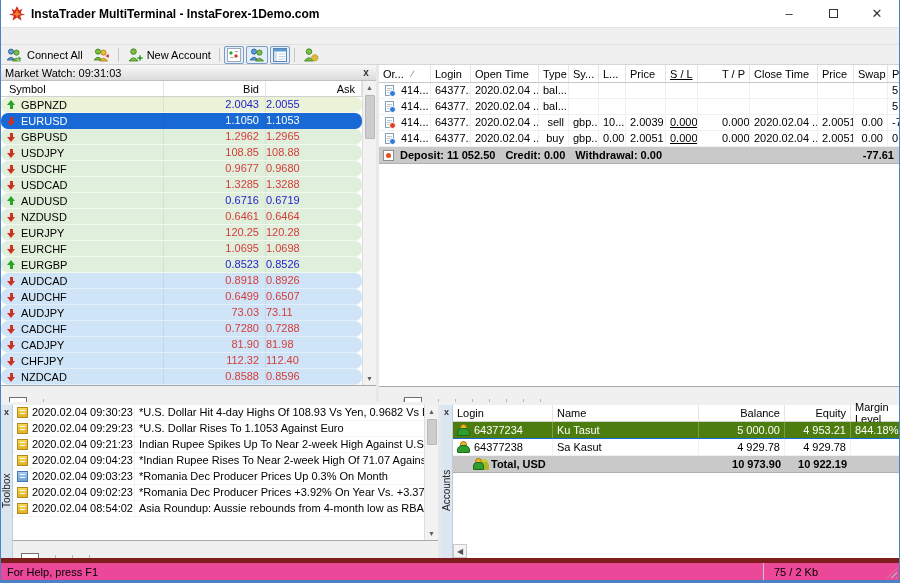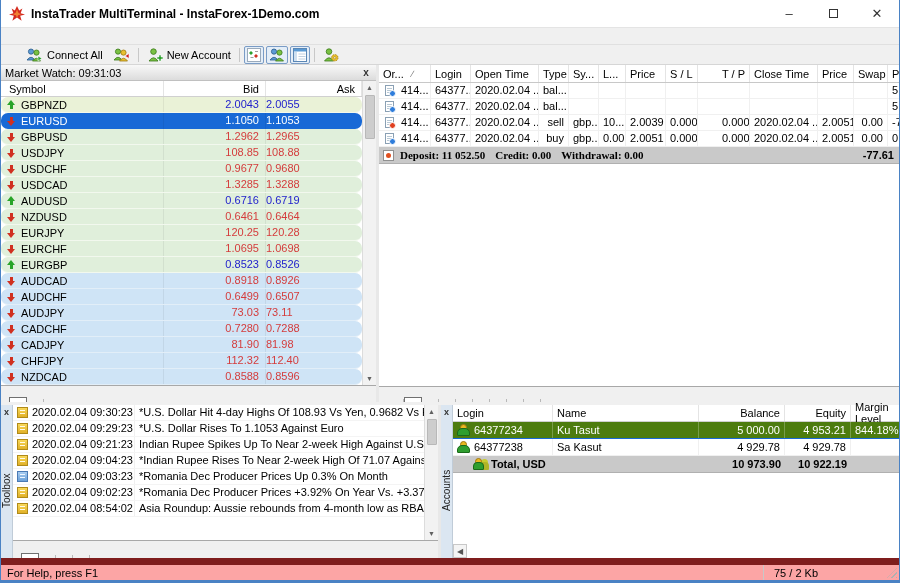--- a/index.html
+++ b/index.html
@@ -16,21 +16,21 @@
   .win-btns { display:flex; align-items:center; height:100%; }
   .win-btn { width:44px; height:100%; display:flex; align-items:center; justify-content:center; color:#333; font-size:13px; }
   .max-glyph { width:9px; height:9px; border:1px solid #333; display:inline-block; }
 
   
   .menubar { height:17px; background:#f0f0f0; display:flex; align-items:center; padding-left:4px; border-bottom:1px solid #e0e0e0; }
   .menu-item { display:inline-block; padding:1px 9px; }
   .menu-item::first-letter { text-decoration:underline; }
 
   
-  .toolbar { height:20px; background:#f0f0f0; display:flex; align-items:center; padding-left:20px; border-bottom:1px solid #d6d6d6; }
+  .toolbar { height:20px; background:#f0f0f0; display:flex; align-items:center; padding-left:0; border-bottom:1px solid #d6d6d6; }
   .tb-btn { display:flex; align-items:center; gap:4px; padding:1px 5px; height:18px; }
   .tb-sep { width:1px; height:14px; background:#c8c8c8; margin:0 3px; }
   .tb-toggle { border:1px solid #7a9cc6; background:#e4eef8; border-radius:2px; margin:0 1px; padding:1px 2px; height:18px; display:flex; align-items:center; }
   svg { display:block; }
 
   
   .main-top { flex:1; display:flex; min-height:0; background:#f0f0f0; }
 
   
   .mw { width:378px; display:flex; flex-direction:column; background:#fff; border-right:3px solid #e8e8e8; }
@@ -82,37 +82,37 @@
   .o-row { height:16px; display:flex; align-items:center; border-bottom:1px solid #f0f0f0; }
   .o-row > div { padding:0 4px; white-space:nowrap; overflow:hidden; height:100%; line-height:15px; border-right:1px solid #f0f0f0; }
   .oc-ic { width:18px; flex:none; display:flex; align-items:center; justify-content:center; border-right:none !important; padding:0 0 0 3px !important; }
   .oc-ord { width:34px; flex:none; }
   .oc-login { width:40px; flex:none; }
   .oc-open { width:68px; flex:none; }
   .oc-type { width:30px; flex:none; text-align:right; }
   .oc-sym { width:30px; flex:none; }
   .oc-lots { width:27px; flex:none; text-align:right; }
   .oc-price { width:40px; flex:none; text-align:right; }
-  .oc-sl { width:32px; flex:none; text-align:right; }
+  .oc-sl { width:32px; flex:none; text-align:right;text-decoration:underline; }
   .oc-tp { width:32px; flex:none; text-align:right;margin-left:20px; }
   .oc-close { width:68px; flex:none; }
   .oc-cprice { width:36px; flex:none; text-align:right; }
   .oc-swap { width:34px; flex:none; text-align:right; }
   .oc-profit { flex:1; text-align:right; border-right:none !important; }
   .o-header .oc-hord { width:52px; flex:none; }
   .sort-glyph { color:#707070; margin-left:8px; font-size:9px; }
   .doc { width:9px; height:11px; background:#fff; border:1px solid #8aa0b4; position:relative; display:inline-block; }
   .doc::before { content:""; position:absolute; left:1px; top:2px; width:5px; height:1px; background:#b8c8d4; box-shadow:0 2px 0 #b8c8d4, 0 4px 0 #b8c8d4; }
   .doc::after { content:""; position:absolute; right:-3px; bottom:-2px; width:5px; height:5px; border-radius:50%; border:1px solid #fff; }
   .doc.blue::after { background:#2f7ddb; }
   .doc.red::after { background:#e04020; }
   .o-summary { height:17px; background:#c9c9c9; border-bottom:1px solid #b0b0b0; display:flex; align-items:center; font-weight:bold; }
   .o-summary .sum-ic { width:11px; height:11px; background:#fff; border:1px solid #909090; margin:0 6px 0 4px; position:relative; flex:none; }
   .o-summary .sum-ic::after { content:""; position:absolute; left:2px; top:2px; width:5px; height:5px; border-radius:50%; background:#e05020; }
-  .sum-label { flex:1; display:flex; gap:10px;font-family:Liberation Serif, serif; }
+  .sum-label { flex:1; display:flex; gap:10px; }
   .sum-profit { padding-right:5px; }
   .o-empty { flex:1; background:#fff; }
   .orders-tabstrip { height:16px; }
 
   .splitter { height:3px; background:#f0f0f0; }
 
   
   .main-bottom { height:153px; display:flex; background:#f0f0f0; }
   .side-strip { width:12px; background:#dbe6f1; border-right:1px solid #c0ccd8; display:flex; flex-direction:column; align-items:center; }
   .strip-x { height:14px; display:flex; align-items:center; justify-content:center; width:100%; color:#333; font-weight:bold; font-size:9px; }
@@ -162,21 +162,21 @@
   .grp::after { content:""; position:absolute; bottom:0; left:0; width:9px; height:6px; border-radius:4px 4px 1px 1px; background:#2f9e2f; border:1px solid #1a6a1a; box-shadow:5px 0 0 #b0b428; }
   .a-total { height:17px; background:#c9c9c9; border-bottom:1px solid #b0b0b0; display:flex; align-items:center; font-weight:bold; }
   .a-total > div { padding:0 4px; white-space:nowrap; height:100%; line-height:16px; }
   .a-total .t-label { width:246px; flex:none; display:flex; align-items:center; padding-left:20px; }
   .a-total .t-bal { width:86px; flex:none; text-align:right; }
   .a-total .t-eq { width:66px; flex:none; text-align:right; }
   .a-empty { flex:1; }
   .tab-scroll-left { position:absolute; left:0; bottom:0; width:14px; height:14px; display:flex; align-items:center; justify-content:center; color:#555; font-size:8px; border:1px solid #c8c8c8; background:#f4f4f4; }
 
   
-  .statusbar { height:22px; background:#fca5a5; border-top:7px solid #7f1d1d; display:flex; align-items:center; }
+  .statusbar { height:22px; background:#ec4899; border-top:5px solid #7f1d1d; display:flex; align-items:center; }
   .sb-left { flex:1; padding-left:6px; }
   .sb-right { width:122px; border-left:1px solid #c8c8c8; height:100%; display:flex; align-items:center; padding-left:10px; }
   .sb-grip { width:14px; height:100%; position:relative; }
   .sb-grip::after { content:""; position:absolute; right:2px; bottom:2px; width:10px; height:10px;
     background:repeating-linear-gradient(-45deg,#b0b0b0 0 1px,transparent 1px 3.5px);
     clip-path:polygon(100% 0,100% 100%,0 100%); }
 </style>
 </head>
 <body>
 

